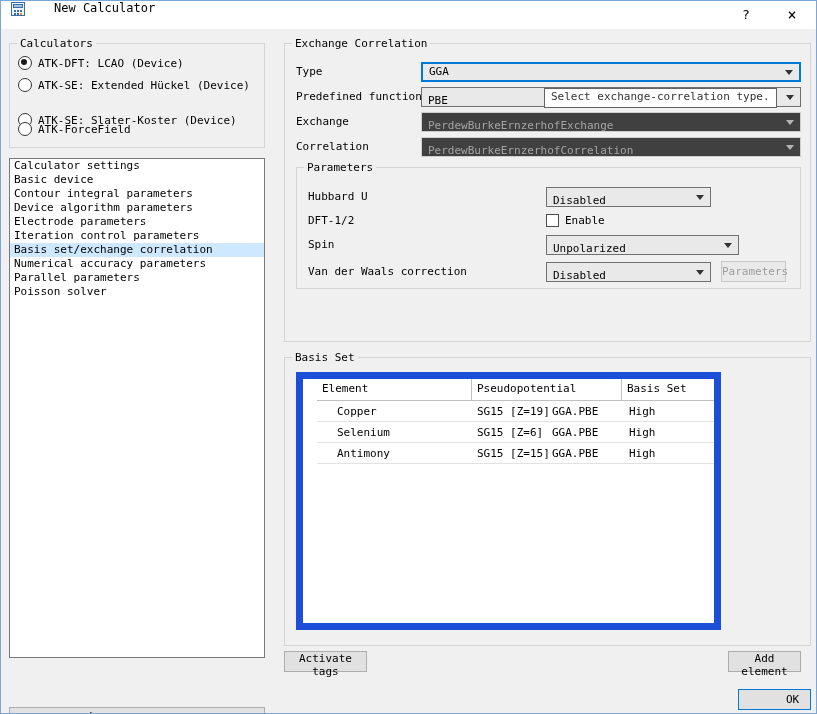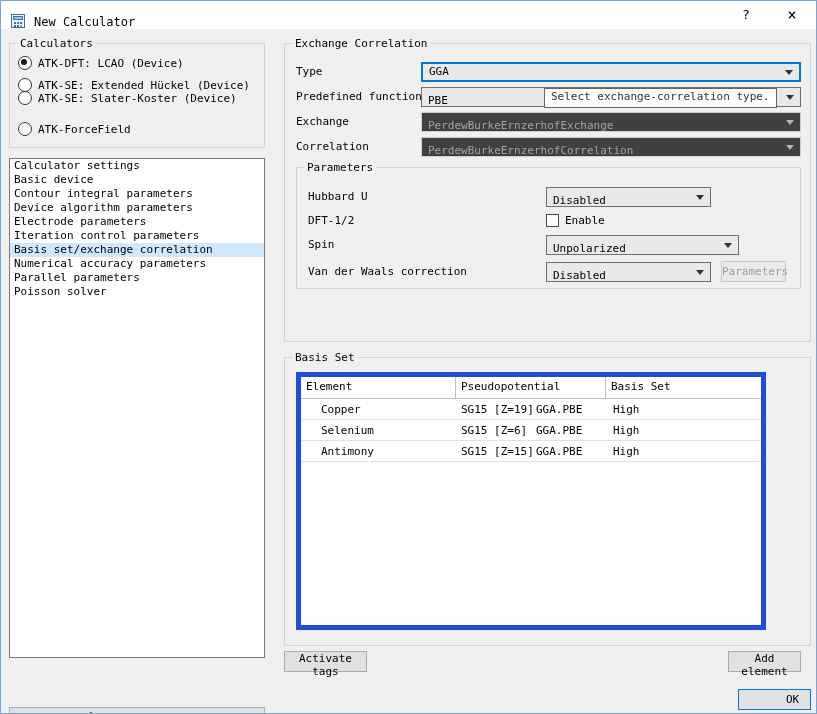--- a/index.html
+++ b/index.html
@@ -6,21 +6,21 @@
   .window{
     position:relative;width:817px;height:714px;
     font-family:"DejaVu Sans Mono", monospace;
     font-size:11px;color:#000;
     background:#f0f0f0;
     border:1px solid #7aa7d9;
     box-sizing:border-box;
     overflow:hidden;
   }
   
-  .titlebar{position:absolute;left:0;top:0;right:0;height:28px;background:#ffffff;display:flex;align-items:flex-end;}
+  .titlebar{position:absolute;left:0;top:0;right:0;height:28px;background:#ffffff;display:flex;align-items:flex-start;gap:20px;}
   .app-icon{margin-left:9px;width:16px;height:16px;display:inline-block;}
   .title{margin-left:8px;font-size:12px;}
   .tb-btn{position:absolute;top:0;height:28px;width:32px;text-align:center;line-height:28px;cursor:default;}
   .tb-help{right:54px;font-size:13px;}
   .tb-close{right:8px;font-size:15px;}
   
   fieldset.fs{position:absolute;margin:0;padding:0;border:1px solid #d4d4d4;box-sizing:border-box;}
   fieldset.fs legend{font-size:11px;margin-left:7px;padding:0 3px;}
   
   .radio-row{position:absolute;display:flex;align-items:center;height:18px;gap:6px;}
@@ -42,21 +42,21 @@
   
   .checkbox{position:absolute;width:13px;height:13px;background:#fff;border:1px solid #4d4d4d;box-sizing:border-box;}
   
   .btn{position:absolute;box-sizing:border-box;background:#e1e1e1;border:1px solid #adadad;font-family:inherit;font-size:11px;color:#000;text-align:center;padding:0;cursor:default;}
   .btn.bold{font-weight:bold;}
   .btn.default{border:1px solid #0078d7;padding-left:36px;}
   .btn.disabled{color:#9d9d9d;background:#eaeaea;border-color:#c9c9c9;}
   
   .tooltip{position:absolute;left:543px;top:87px;height:18px;line-height:16px;padding:0 6px;background:#ffffff;border:1px solid #646464;color:#333;white-space:nowrap;z-index:10;}
   
-  .table{position:absolute;left:295px;top:371px;width:470px;height:258px;background:#fff;border:5px solid #1d4ed8;box-sizing:border-box;overflow:hidden;}
+  .table{position:absolute;left:295px;top:371px;width:425px;height:258px;background:#fff;border:7px solid #1d4ed8;box-sizing:border-box;overflow:hidden;padding-left:14px;}
   .thead{display:flex;height:21px;border-bottom:1px solid #c0c0c0;}
   .th{box-sizing:border-box;padding:3px 0 0 5px;border-right:1px solid #c0c0c0;white-space:nowrap;}
   .th-el{width:155px;}
   .th-ps{width:150px;}
   .th-bs{flex:1;border-right:none;}
   .trow{display:flex;height:20px;align-items:center;border-bottom:1px solid #e2e2e2;white-space:nowrap;}
   .td{box-sizing:border-box;}
   .td-el{width:155px;padding-left:20px;}
   .td-ps{width:80px;padding-left:5px;}
   .td-fn{width:70px;}
@@ -89,21 +89,21 @@
     <legend>Calculators</legend>
   </fieldset>
   <div class="radio-row" style="left:17px;top:53px;">
     <span class="radio selected"></span>
     <span>ATK-DFT: LCAO (Device)</span>
   </div>
   <div class="radio-row" style="left:17px;top:75px;">
     <span class="radio"></span>
     <span>ATK-SE: Extended Hückel (Device)</span>
   </div>
-  <div class="radio-row" style="left:17px;top:88px;justify-content:flex-end;">
+  <div class="radio-row" style="left:17px;top:110px;justify-content:flex-end;">
     <span class="radio"></span>
     <span>ATK-SE: Slater-Koster (Device)</span>
   </div>
   <div class="radio-row" style="left:17px;top:119px;">
     <span class="radio"></span>
     <span>ATK-ForceField</span>
   </div>
 
   <div class="list">
     <div class="list-item">Calculator settings</div>

